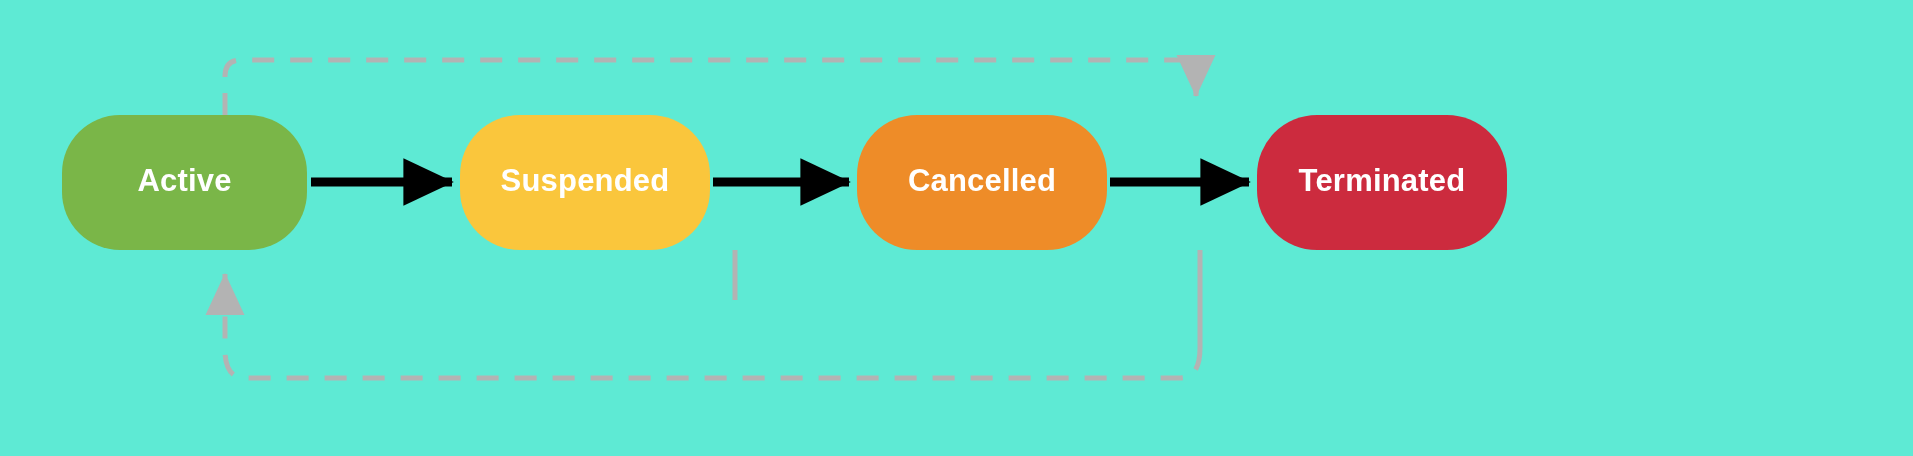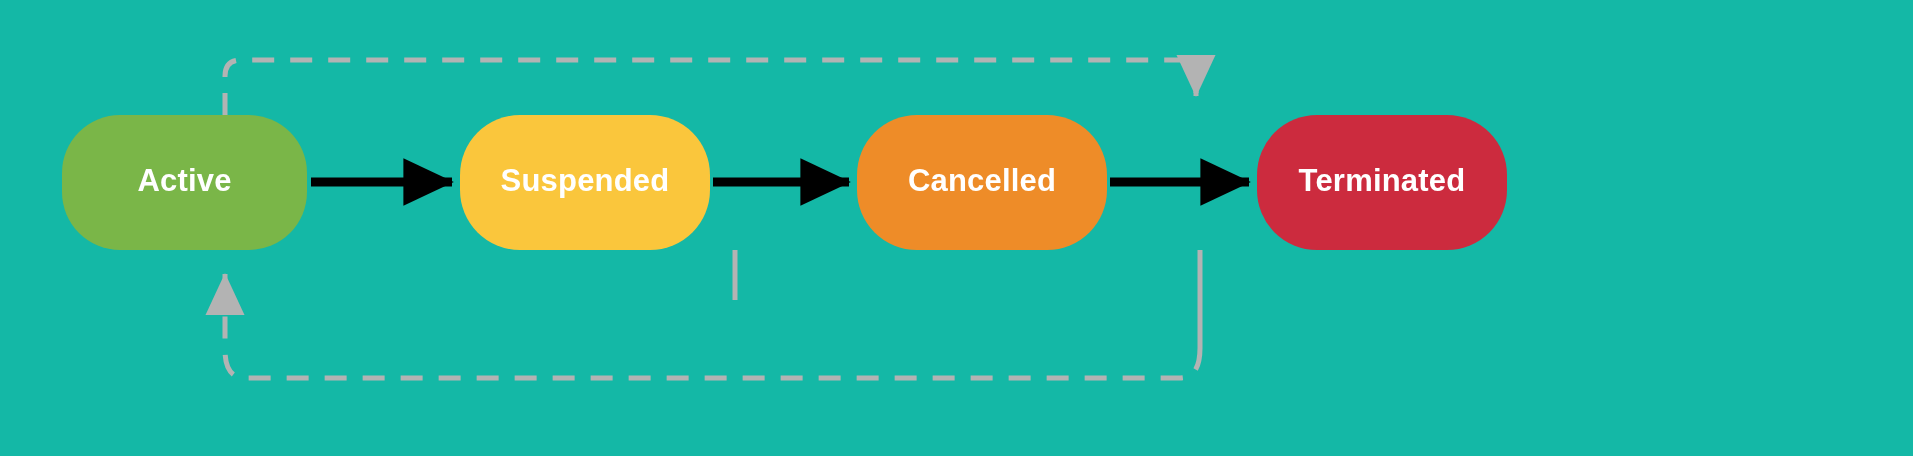--- a/index.html
+++ b/index.html
@@ -7,21 +7,21 @@
     padding: 0;
     background: #ffffff;
   }
   body {
     font-family: "Liberation Sans", sans-serif;
   }
   #canvas {
     position: relative;
     width: 1913px;
     height: 456px;
-    background: #14b8a6;
+    background: #5eead4;
     overflow: hidden;
     text-align: center;
   }
   #diagram-svg {
     position: absolute;
     left: 0;
     top: 0;
     width: 1913px;
     height: 456px;
   }

